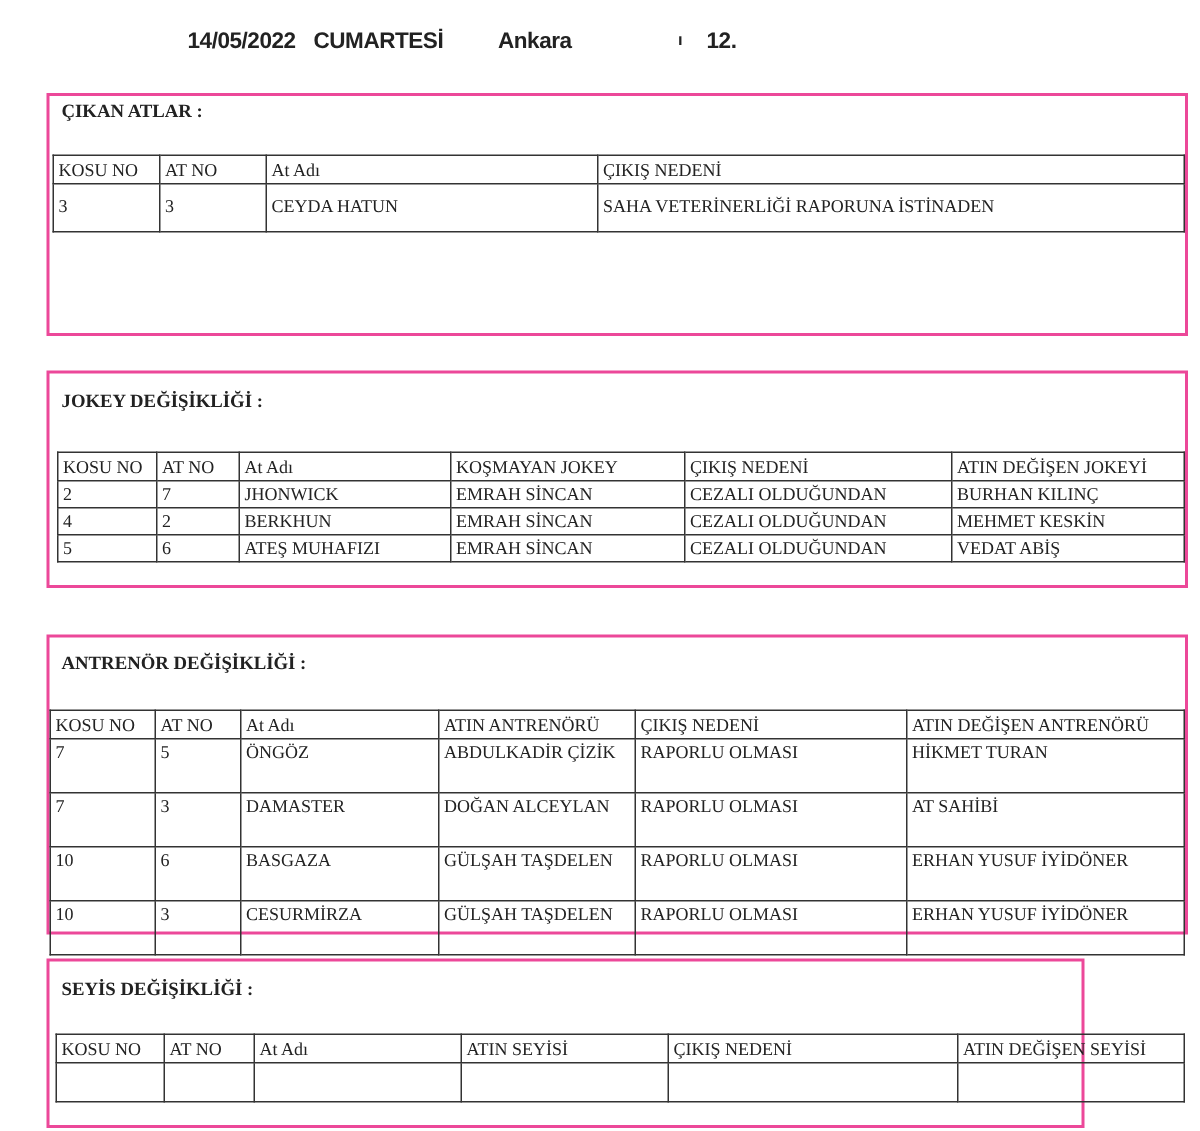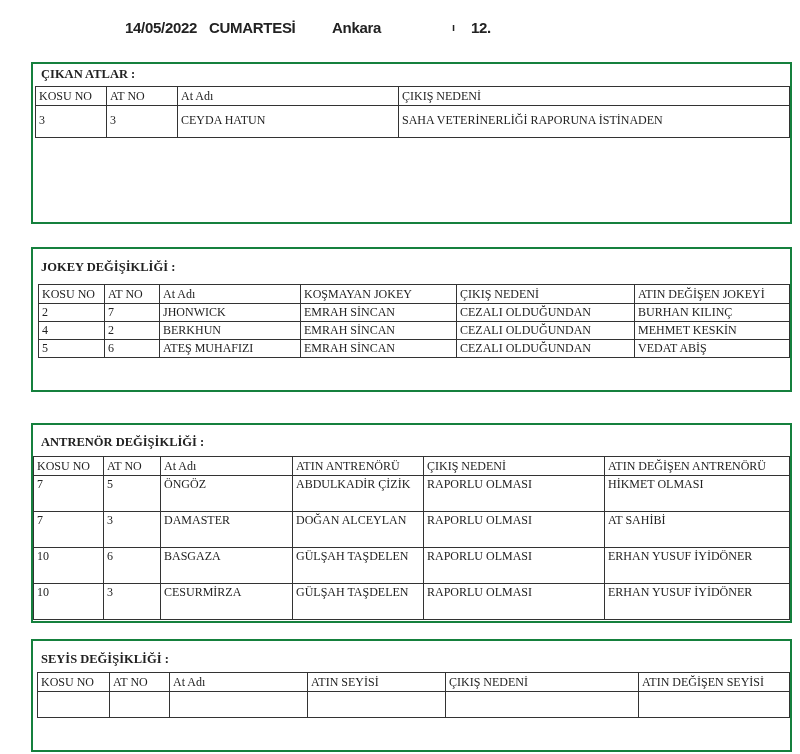--- a/index.html
+++ b/index.html
@@ -1,23 +1,23 @@
 <!DOCTYPE html>
 <html><head>
 <meta charset="utf-8">
 <style>
   html,body{margin:0;padding:0;background:#fff;}
   body{width:800px;height:754px;position:relative;overflow:hidden;color:#222;}
   .hdr{position:absolute;top:15px;left:0;width:800px;height:26px;
        font-family:"Liberation Sans",sans-serif;font-weight:bold;font-size:15px;letter-spacing:-0.3px;margin-left:19px;}
   .hdr span{position:absolute;top:4px;white-space:nowrap;}
   .hdr .tick{font-size:11px;top:6px;}
-  .box{position:absolute;border:2px solid #15803d;box-sizing:border-box;padding-left:24px;}
+  .box{position:absolute;border:2px solid #ec4899;box-sizing:border-box;padding-left:24px;}
   .box .title{position:absolute;left:8px;font-family:"Liberation Serif",serif;font-weight:bold;font-size:12.5px;color:#222;}
-  table{position:absolute;border-collapse:collapse;font-family:"Liberation Serif",serif;font-size:12px;color:#222;table-layout:fixed;}
+  table{position:absolute;border-collapse:collapse;font-family:"Liberation Serif",serif;font-size:12px;color:#222;table-layout:fixed;margin-top:17px;}
   td,th{border:1.5px solid #333;padding:0 3px;text-align:left;vertical-align:top;font-weight:normal;overflow:hidden;}
   th{height:18px;line-height:18px;white-space:nowrap;}
   td{line-height:17px;}
 </style>
 </head>
 <body>
 
 <div class="hdr">
   <span style="left:106px">14/05/2022</span>
   <span style="left:190px">CUMARTESİ</span>
@@ -120,21 +120,21 @@
     <th>ATIN ANTRENÖRÜ</th>
     <th>ÇIKIŞ NEDENİ</th>
     <th>ATIN DEĞİŞEN ANTRENÖRÜ</th>
   </tr>
   <tr style="height:36px">
     <td>7</td>
         <td>5</td>
         <td>ÖNGÖZ</td>
         <td>ABDULKADİR ÇİZİK</td>
         <td>RAPORLU OLMASI</td>
-        <td>HİKMET OLMASI</td>
+        <td>HİKMET TURAN</td>
   </tr>
   <tr style="height:36px">
     <td>7</td>
         <td>3</td>
         <td>DAMASTER</td>
         <td>DOĞAN ALCEYLAN</td>
         <td>RAPORLU OLMASI</td>
         <td>AT SAHİBİ</td>
   </tr>
   <tr style="height:36px">
@@ -149,21 +149,21 @@
     <td>10</td>
         <td>3</td>
         <td>CESURMİRZA</td>
         <td>GÜLŞAH TAŞDELEN</td>
         <td>RAPORLU OLMASI</td>
         <td>ERHAN YUSUF İYİDÖNER</td>
   </tr>
 </tbody>
   </table>
 
-<div class="box" style="left:31px;top:639px;width:761px;height:113px">
+<div class="box" style="left:31px;top:639px;width:692px;height:113px">
   <div class="title" style="top:11px">SEYİS DEĞİŞİKLİĞİ :</div>
 </div>
 <table style="left:37px;top:672px;width:753px">
   <colgroup>
       <col style="width:72px">
       <col style="width:60px">
       <col style="width:138px">
       <col style="width:138px">
       <col style="width:193px">
       <col>

